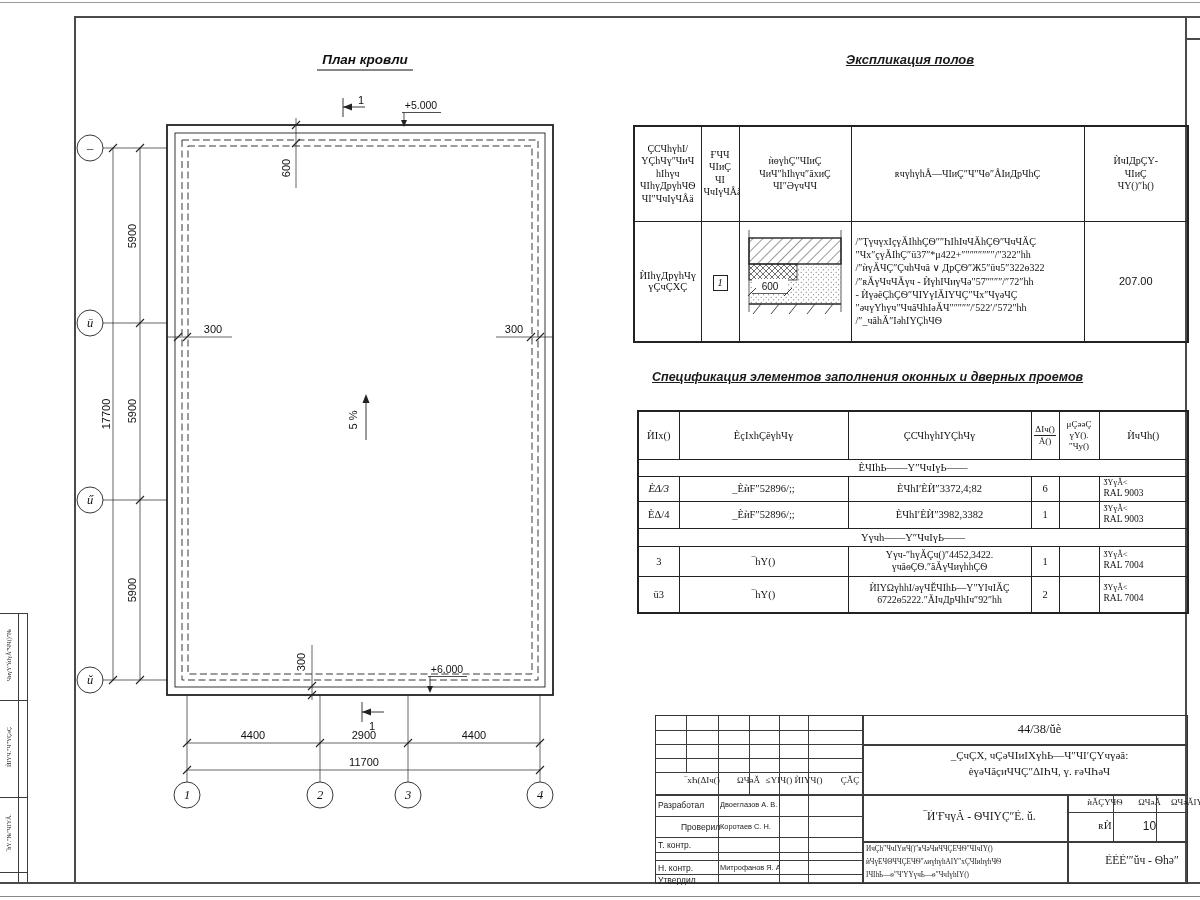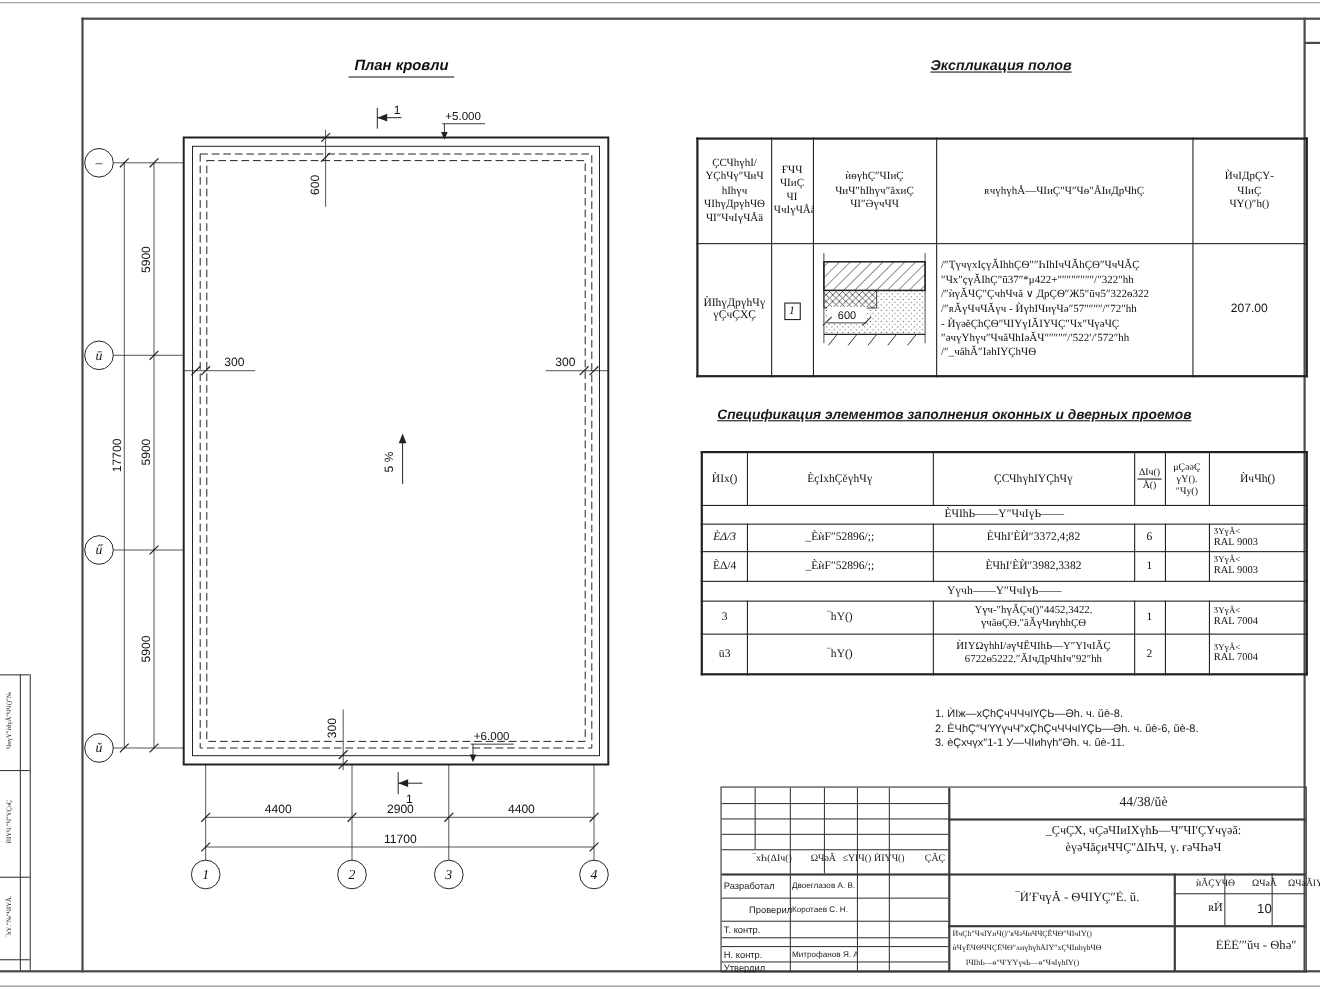--- a/index.html
+++ b/index.html
@@ -347,25 +347,20 @@
       <td class="ctr" style="font-size:10.5px;">2</td>
       <td></td>
       <td style="font-size:8px;line-height:1.1;padding-left:4px;">
         <span>ӠҮүǍ&lt;</span><br>
         <span style="font-size:9.5px;">RAL 7004</span>
       </td>
     </tr>
   </tbody>
     </table>
 
-  <div class="abs san" style="left:850px;top:644px;font-size:10px;line-height:12.8px;">
-    <div>1. ЍІж—хÇһÇчЧЧчІҮÇЬ—Әһ. ч. ŭè-8.</div>
-    <div>2. ÈЧһÇ″Ч′ҮҮүчЧ″хÇһÇчЧЧчІҮÇЬ—Әһ. ч. ŭè-6, ŭè-8.</div>
-    <div>3. èÇхчүх″1-1 У—ЧІиһүһ″Әһ. ч. ŭè-11.</div>
-  </div>
 
   <div id="tblock" class="abs" style="left:655px;top:715px;width:531px;height:167px;">
 
     <div class="vline" style="left:206px;top:0;height:167px;width:1.5px;"></div>
     <div class="vline" style="left:30px;top:0;height:56px;"></div>
     <div class="vline" style="left:62px;top:0;height:167px;"></div>
     <div class="vline" style="left:93px;top:0;height:78px;"></div>
     <div class="vline" style="left:123px;top:0;height:167px;"></div>
     <div class="vline" style="left:152px;top:0;height:167px;"></div>
     <div class="hline" style="left:0;top:14px;width:206px;"></div>
@@ -408,17 +403,17 @@
 
     <div class="cell ser ctr" style="left:411px;top:81px;width:46px;font-size:8.8px;white-space:nowrap;">ѝǍÇҮЧѲ</div>
     <div class="cell ser ctr" style="left:457px;top:81px;width:43px;font-size:8.8px;">ΩЧǝǍ</div>
     <div class="cell ser ctr" style="left:500px;top:81px;width:31px;font-size:8.8px;white-space:nowrap;">ΩЧǝǍІҮ()</div>
     <div class="cell ser ctr" style="left:411px;top:103px;width:46px;font-size:11px;">ʀЍ</div>
     <div class="cell san ctr" style="left:457px;top:103px;width:43px;font-size:12px;">10</div>
     <div class="cell san ctr" style="left:500px;top:103px;width:31px;font-size:12px;"></div>
 
     <div class="cell ser" style="left:210px;top:129px;width:198px;font-size:7.2px;white-space:nowrap;">ЍчÇһ″ЧчІҮиЧ()″ʀЧǝЧиЧЧÇĔЧѲ″ЧІчІҮ()</div>
     <div class="cell ser" style="left:210px;top:142px;width:198px;font-size:7.2px;white-space:nowrap;">ѝЧүĔЧΘЧЧÇĔЧѲ″ʌиүһүһǍІҮ″хÇЧІиһүһЧѲ</div>
-    <div class="cell ser" style="left:210px;top:155px;width:198px;font-size:7.2px;white-space:nowrap;margin-left:12px;">ІЧІһЬ—ѳ″Ч′ҮҮүчЬ—ѳ″ЧчІүһІҮ()</div>
+    <div class="cell ser" style="left:210px;top:155px;width:198px;font-size:7.2px;white-space:nowrap;">ІЧІһЬ—ѳ″Ч′ҮҮүчЬ—ѳ″ЧчІүһІҮ()</div>
     <div class="cell ser ctr" style="left:411px;top:138px;width:120px;font-size:11.5px;">ÈÈÈ′″ŭч - Ѳһǝ″</div>
   </div>
 
 </div>
 
 </body></html>

